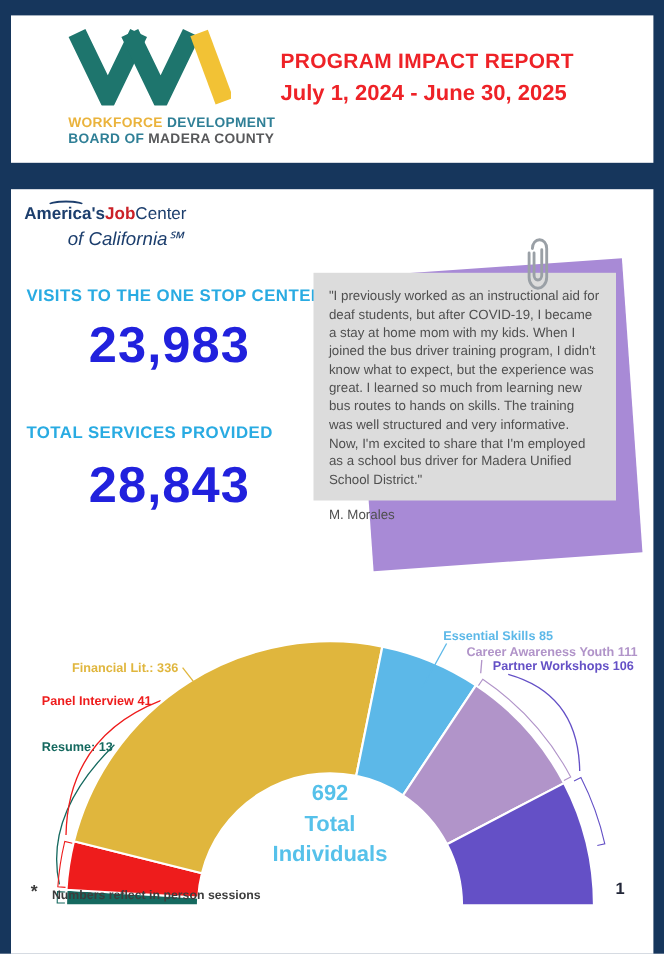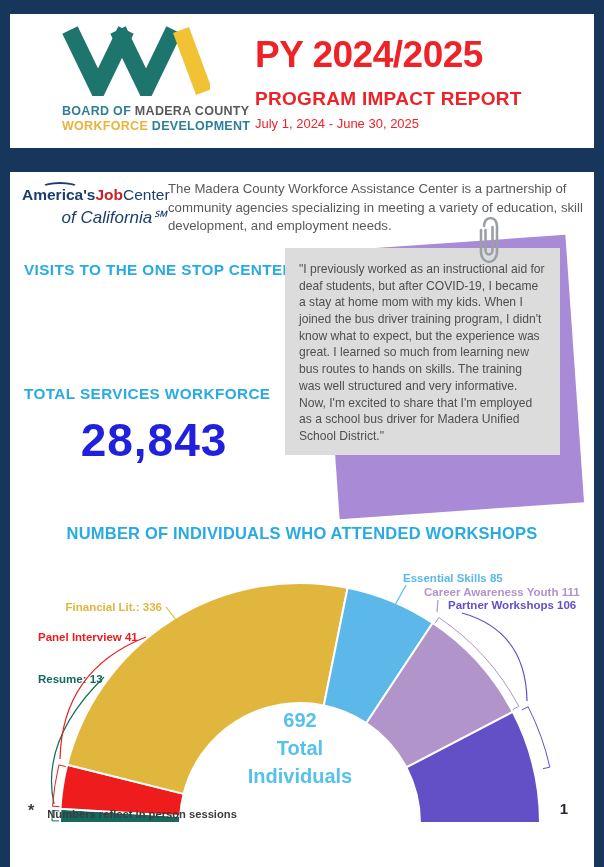--- a/index.html
+++ b/index.html
@@ -9,21 +9,21 @@
   #header-card { top:14px; height:134px; }
   #main-card { top:172px; height:805px; overflow:hidden; }
 
   
   .w-mark { position:absolute; left:50px; top:12px; }
   .wordmark { position:absolute; left:52px; top:90px; font-weight:800; font-size:12.5px; letter-spacing:.3px; line-height:1.18; }
   .wm-gold { color:#eab33c; } .wm-blue { color:#2f7f96; } .wm-gray { color:#58595b; }
   .hdr-right { position:absolute; left:245px; top:20px; color:#ee2227; }
   .py-title { font-size:37px; font-weight:800; letter-spacing:-.5px; }
   .report-title { font-size:19px; font-weight:700; letter-spacing:.3px; margin-top:12px; }
-  .date-range { font-size:13px; font-weight:400; margin-top:6px; }
+  .date-range { font-size:20px; font-weight:700; margin-top:6px; }
 
   
   .ajc { position:absolute; left:12px; top:14px; width:150px; color:#1c3e6d; }
   .ajc-line1 { font-size:15.5px; font-weight:700; white-space:nowrap; position:relative; }
   .ajc-line1 .red { color:#cb2128; }
   .ajc-line1 .light { font-weight:500; }
   .ajc-arc { position:absolute; left:20px; top:-4px; width:36px; height:11px;
              border:2px solid transparent; border-top:2px solid #1c3e6d; border-radius:50%; }
   .ajc-tagline { font-size:17px; font-style:italic; text-align:right; margin-top:1px; padding-right:6px; }
   .intro-para { position:absolute; left:158px; top:8px; width:426px; font-size:13.2px;
@@ -57,56 +57,55 @@
 </head>
 <body>
 
 <div class="card" id="header-card">
   <svg class="w-mark" width="150" height="70" viewBox="0 0 150 70">
     <path d="M10 4 L38 62 L66 4" fill="none" stroke="#1e756d" stroke-width="17"></path>
     <path d="M58 4 L86 62 L114 4" fill="none" stroke="#1e756d" stroke-width="17"></path>
     <path d="M121 4 L144 66" fill="none" stroke="#f2c235" stroke-width="17"></path>
   </svg>
   <div class="wordmark">
+    <div><span class="wm-gold">WORKFORCE</span> <span class="wm-blue">DEVELOPMENT</span></div>
     <div><span class="wm-blue">BOARD OF</span> <span class="wm-gray">MADERA COUNTY</span></div>
-    <div><span class="wm-gold">WORKFORCE</span> <span class="wm-blue">DEVELOPMENT</span></div>
   </div>
   <div class="hdr-right">
-    <div class="py-title">PY 2024/2025</div>
     <div class="report-title">PROGRAM IMPACT REPORT</div>
     <div class="date-range">July 1, 2024 - June 30, 2025</div>
   </div>
 </div>
 
 <div class="card" id="main-card">
 
   <div class="ajc">
     <div class="ajc-line1">
       <span class="ajc-arc"></span>
       <span>America's</span><span class="red">Job</span><span class="light">Center</span>
     </div>
     <div class="ajc-tagline">of California℠</div>
   </div>
 
-  <p class="intro-para">The Madera County Workforce Assistance Center is a partnership of community agencies specializing in meeting a variety of education, skill development, and employment needs.</p>
 
   <div class="stat-label" style="top:89px;">VISITS TO THE ONE STOP CENTER</div>
-  <div class="stat-label" style="top:213px;">TOTAL SERVICES WORKFORCE</div>
+  <div class="stat-value" style="top:114px;">23,983</div>
+  <div class="stat-label" style="top:213px;">TOTAL SERVICES PROVIDED</div>
   <div class="stat-value" style="top:241px;">28,843</div>
 
   <div class="purple-shape"></div>
   <div class="quote-box">
     <div class="quote-text">"I previously worked as an instructional aid for deaf students, but after COVID-19, I became a stay at home mom with my kids. When I joined the bus driver training program, I didn't know what to expect, but the experience was great. I learned so much from learning new bus routes to hands on skills. The training was well structured and very informative. Now, I'm excited to share that I'm employed as a school bus driver for Madera Unified School District."</div>
+    <div class="quote-attrib">M. Morales</div>
   </div>
   <svg class="paperclip" width="26" height="52" viewBox="0 0 26 52">
     <path d="M8 12 C8 7 11 4 14.5 4 C18 4 21 7 21 12 L21 38 C21 44 17 48 13 48 C9 48 5 44 5 38 L5 16" fill="none" stroke="#9aa0a6" stroke-width="2.6" stroke-linecap="round"></path>
     <path d="M9.5 16 L9.5 36 C9.5 38.5 11 40.5 13 40.5 C15 40.5 16.5 38.5 16.5 36 L16.5 13" fill="none" stroke="#9aa0a6" stroke-width="2.6" stroke-linecap="round"></path>
   </svg>
 
-  <div class="workshops-heading">NUMBER OF INDIVIDUALS WHO ATTENDED WORKSHOPS</div>
 
   <svg id="chart-svg" width="584" height="292" viewBox="0 0 584 292">
       <path d="M50 267.99999999999994 A240 240 0 0 1 50.4178586948741 253.84381521557836 L170.20892934743705 260.9219076077892 A120 120 0 0 0 170 268 Z" fill="#15695f" stroke="#ffffff" stroke-width="2" stroke-linejoin="round"></path>
       <path d="M49.009176541534714 265.8969049448918 L42.009443080085504 265.8358191964031 A248 248 0 0 1 42.313561692973195 255.53291217728014 L49.3047111613167 255.88480578517948" fill="none" stroke="#15695f" stroke-width="1"></path>
       <path d="M94 122 Q30 185 44 249" fill="none" stroke="#15695f" stroke-width="1.2"></path>
       <text x="28" y="128" fill="#15695f" text-anchor="start" font-size="11.5" font-weight="600">Resume: 13</text>
       <path d="M50.4178586948741 253.84381521557836 A240 240 0 0 1 57.17596211494353 209.7508164615349 L173.58798105747178 238.87540823076745 A120 120 0 0 0 170.20892934743705 260.9219076077892 Z" fill="#ee1c1c" stroke="#ffffff" stroke-width="2" stroke-linejoin="round"></path>
       <path d="M49.552809513144325 251.68593897958766 L42.56886622099498 251.2120865848039 A248 248 0 0 1 48.89906423209354 209.91094103155194 L55.70433258038122 211.5505515669517" fill="none" stroke="#ee1c1c" stroke-width="1"></path>
       <path d="M136 82 Q52 115 50 204" fill="none" stroke="#ee1c1c" stroke-width="1.2"></path>
       <text x="28" y="86" fill="#ee1c1c" text-anchor="start" font-size="11.5" font-weight="600">Panel Interview 41</text>

